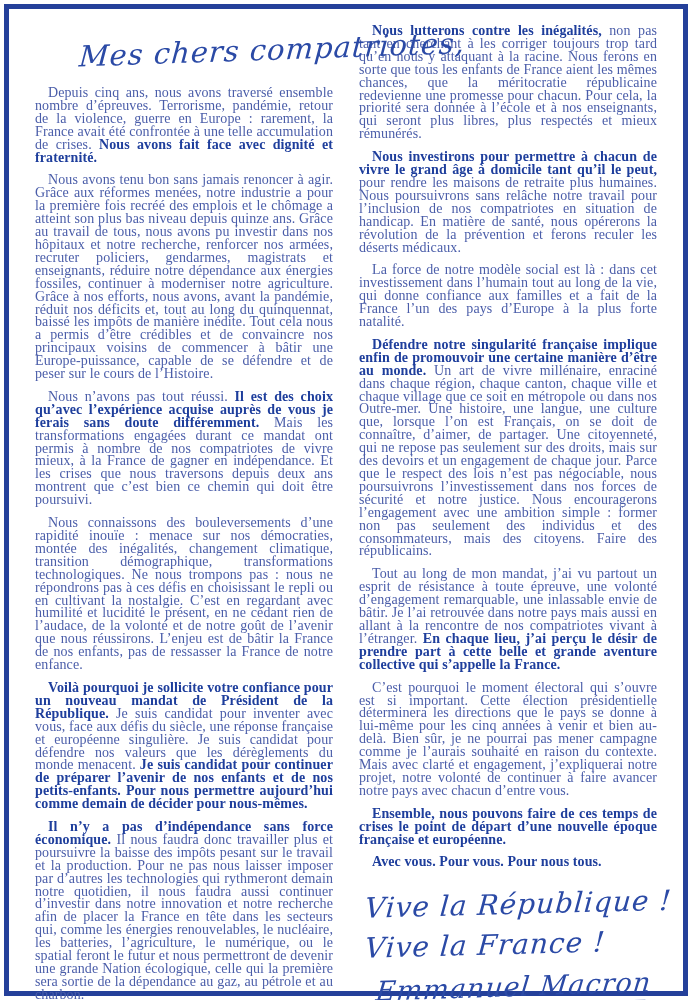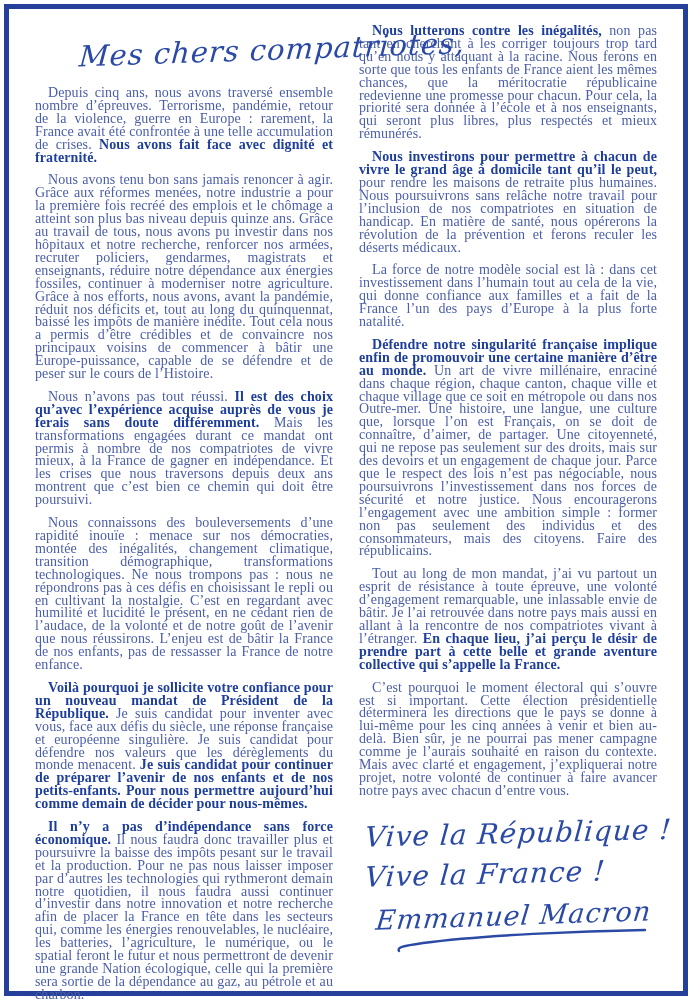--- a/index.html
+++ b/index.html
@@ -76,24 +76,26 @@
             <p><span>Nous connaissons des bouleversements d’une rapidité inouïe : menace sur nos démocraties, montée des inégalités, changement climatique, transition démographique, transformations technologiques. Ne nous trompons pas : nous ne répondrons pas à ces défis en choisissant le repli ou en cultivant la nostalgie. C’est en regardant avec humilité et lucidité le présent, en ne cédant rien de l’audace, de la volonté et de notre goût de l’avenir que nous réussirons. L’enjeu est de bâtir la France de nos enfants, pas de ressasser la France de notre enfance.</span></p>
             <p><span class="b">Voilà pourquoi je sollicite votre confiance pour un nouveau mandat de Président de la République.</span><span> Je suis candidat pour inventer avec vous, face aux défis du siècle, une réponse française et européenne singulière. Je suis candidat pour défendre nos valeurs que les dérèglements du monde menacent. </span><span class="b">Je suis candidat pour continuer de préparer l’avenir de nos enfants et de nos petits-enfants. Pour nous permettre aujourd’hui comme demain de décider pour nous-mêmes.</span></p>
             <p><span class="b">Il n’y a pas d’indépendance sans force économique.</span><span> Il nous faudra donc travailler plus et poursuivre la baisse des impôts pesant sur le travail et la production. Pour ne pas nous laisser imposer par d’autres les technologies qui rythmeront demain notre quotidien, il nous faudra aussi continuer d’investir dans notre innovation et notre recherche afin de placer la France en tête dans les secteurs qui, comme les énergies renouvelables, le nucléaire, les batteries, l’agriculture, le numérique, ou le spatial feront le futur et nous permettront de devenir une grande Nation écologique, celle qui la première sera sortie de la dépendance au gaz, au pétrole et au charbon.</span></p>
           </div>
       </div>
 
       <div class="col">
         <div class="paras">
             <p><span class="b">Nous lutterons contre les inégalités,</span><span> non pas tant en cherchant à les corriger toujours trop tard qu’en nous y attaquant à la racine. Nous ferons en sorte que tous les enfants de France aient les mêmes chances, que la méritocratie républicaine redevienne une promesse pour chacun. Pour cela, la priorité sera donnée à l’école et à nos enseignants, qui seront plus libres, plus respectés et mieux rémunérés.</span></p>
             <p><span class="b">Nous investirons pour permettre à chacun de vivre le grand âge à domicile tant qu’il le peut,</span><span> pour rendre les maisons de retraite plus humaines. Nous poursuivrons sans relâche notre travail pour l’inclusion de nos compatriotes en situation de handicap. En matière de santé, nous opérerons la révolution de la prévention et ferons reculer les déserts médicaux.</span></p>
-            <p><span>La force de notre modèle social est là : dans cet investissement dans l’humain tout au cela de la vie, qui donne confiance aux familles et a fait de la France l’un des pays d’Europe à la plus forte natalité.</span></p>
+            <p><span>La force de notre modèle social est là : dans cet investissement dans l’humain tout au long de la vie, qui donne confiance aux familles et a fait de la France l’un des pays d’Europe à la plus forte natalité.</span></p>
             <p><span class="b">Défendre notre singularité française implique enfin de promouvoir une certaine manière d’être au monde.</span><span> Un art de vivre millénaire, enraciné dans chaque région, chaque canton, chaque ville et chaque village que ce soit en métropole ou dans nos Outre-mer. Une histoire, une langue, une culture que, lorsque l’on est Français, on se doit de connaître, d’aimer, de partager. Une citoyenneté, qui ne repose pas seulement sur des droits, mais sur des devoirs et un engagement de chaque jour. Parce que le respect des lois n’est pas négociable, nous poursuivrons l’investissement dans nos forces de sécurité et notre justice. Nous encouragerons l’engagement avec une ambition simple : former non pas seulement des individus et des consommateurs, mais des citoyens. Faire des républicains.</span></p>
             <p><span>Tout au long de mon mandat, j’ai vu partout un esprit de résistance à toute épreuve, une volonté d’engagement remarquable, une inlassable envie de bâtir. Je l’ai retrouvée dans notre pays mais aussi en allant à la rencontre de nos compatriotes vivant à l’étranger. </span><span class="b">En chaque lieu, j’ai perçu le désir de prendre part à cette belle et grande aventure collective qui s’appelle la France.</span></p>
             <p><span>C’est pourquoi le moment électoral qui s’ouvre est si important. Cette élection présidentielle déterminera les directions que le pays se donne à lui-même pour les cinq années à venir et bien au-delà. Bien sûr, je ne pourrai pas mener campagne comme je l’aurais souhaité en raison du contexte. Mais avec clarté et engagement, j’expliquerai notre projet, notre volonté de continuer à faire avancer notre pays avec chacun d’entre vous.</span></p>
+            <p><span class="b">Ensemble, nous pouvons faire de ces temps de crises le point de départ d’une nouvelle époque française et européenne.</span></p>
+            <p><span class="b">Avec vous. Pour vous. Pour nous tous.</span></p>
           </div>
 
         <div class="closing">
           <div class="script closing-line">Vive la République !</div>
           <div class="script closing-line">Vive la France !</div>
 
           <div class="signature-wrap">
             <div class="script signature-name">Emmanuel Macron</div>
             <svg class="flourish" width="258" height="26" viewBox="0 0 258 26" xmlns="http://www.w3.org/2000/svg">
               <path d="M6 24 C 4 20, 10 19, 30 16 C 90 8, 190 4, 252 3" fill="none" stroke="#2b4aa6" stroke-width="2.4" stroke-linecap="round"></path>

